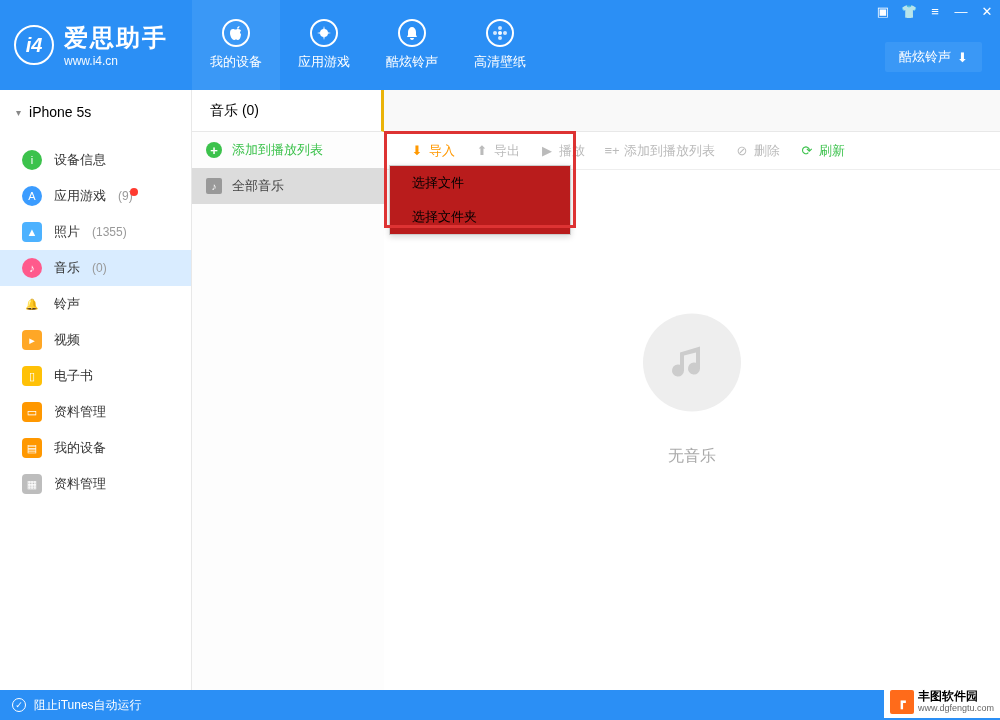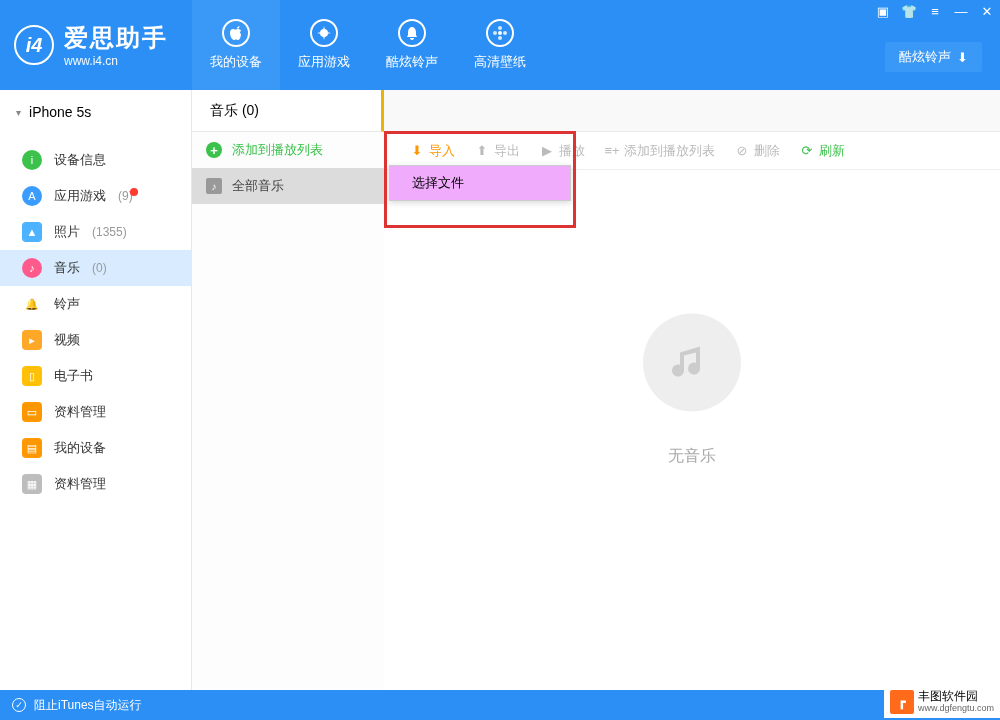--- a/index.html
+++ b/index.html
@@ -59,33 +59,33 @@
 .tb-import { color: #ff9800; }
 .tb-disabled { color: #bbb; }
 .tb-refresh { color: #3cc24c; }
 .tb-ic { width: 14px; height: 14px; display: inline-flex; align-items: center; justify-content: center; }
 .empty-state { position: absolute; left: 50%; top: 50%; transform: translate(-50%, -50%); display: flex; flex-direction: column; align-items: center; gap: 34px; color: #bbb; }
 .empty-circle { width: 98px; height: 98px; border-radius: 50%; background: #eee; display: flex; align-items: center; justify-content: center; }
 .empty-text { font-size: 16px; color: #aaa; }
 
 
 .dropdown-highlight { position: absolute; left: 384px; top: 131px; width: 192px; height: 97px; border: 3px solid #d33; z-index: 20; pointer-events: none; }
-.dropdown { position: absolute; left: 389px; top: 165px; width: 182px; background: #f0abfc; border: 1px solid #ccc; box-shadow: 0 2px 6px rgba(0,0,0,0.15); z-index: 15; }
+.dropdown { position: absolute; left: 389px; top: 165px; width: 182px; background: #b91c1c; border: 1px solid #ccc; box-shadow: 0 2px 6px rgba(0,0,0,0.15); z-index: 15; }
 .dd-item { padding: 8px 22px; font-size: 13px; cursor: pointer; }
 
 
 .statusbar { position: absolute; left: 0; right: 0; bottom: 0; height: 30px; background: #2b8ff5; color: #fff; display: flex; align-items: center; padding: 0 12px; font-size: 12px; justify-content: space-between; }
 .sb-left { display: flex; align-items: center; gap: 8px; }
 .sb-check { width: 14px; height: 14px; border: 1.5px solid #fff; border-radius: 50%; display: flex; align-items: center; justify-content: center; font-size: 9px; }
 
 
 .watermark { position: absolute; right: 0; bottom: 2px; display: flex; align-items: center; gap: 4px; background: #fff; padding: 4px 6px; z-index: 30; font-size: 12px; }
 .wm-icon { width: 24px; height: 24px; background: #ff6b1a; display: flex; align-items: center; justify-content: center; color: #fff; font-weight: bold; border-radius: 2px; }
 .wm-text { display: flex; flex-direction: column; line-height: 1.1; }
-.wm-title { font-weight: normal; font-size: 12px; }
+.wm-title { font-weight: bold; font-size: 12px; }
 .wm-url { font-size: 9px; color: #666; }
 </style>
 </head>
 <body>
 
 <div class="header">
   <div class="logo-area">
     <div class="logo-circle">i4</div>
     <div class="logo-text">
       <span class="logo-title">爱思助手</span>
@@ -249,20 +249,23 @@
     </div>
     <div class="empty-text">无音乐</div>
   </div>
 </div>
 
 <div class="dropdown-highlight"></div>
 <div class="dropdown">
   <div class="dd-item">
     <span>选择文件</span>
   </div>
+  <div class="dd-item">
+    <span>选择文件夹</span>
+  </div>
 </div>
 
 <div class="statusbar">
   <div class="sb-left">
     <div class="sb-check">✓</div>
     <span>阻止iTunes自动运行</span>
   </div>
   <span>版本号</span>
 </div>
 

